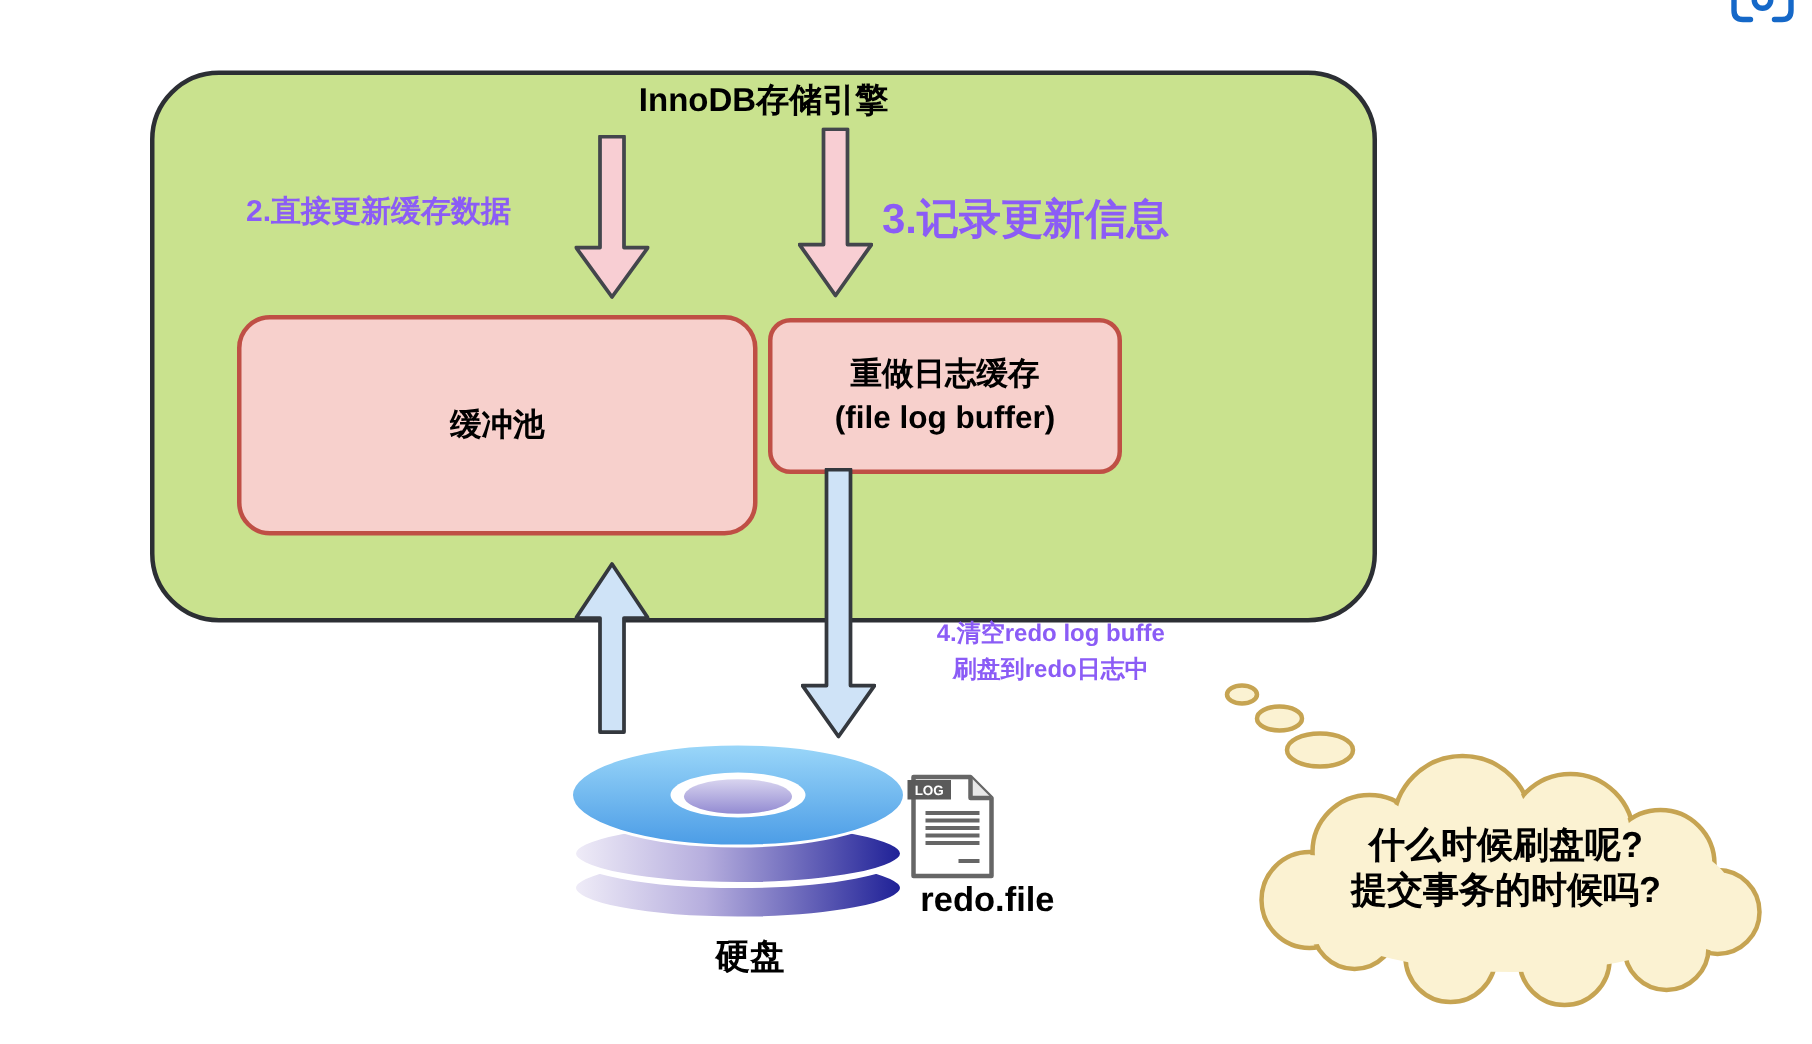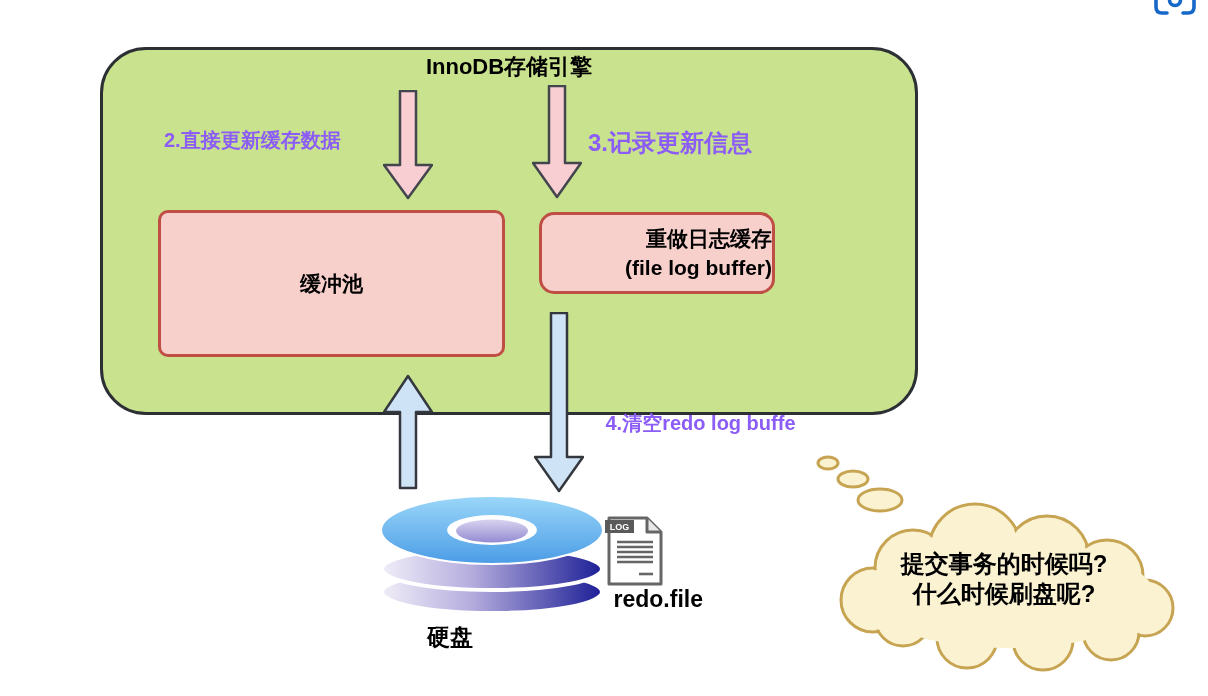--- a/index.html
+++ b/index.html
@@ -16,30 +16,30 @@
   .engine-title{
     left:100px;top:52px;width:818px;text-align:center;
     font-size:22px;font-weight:bold;color:#000;
   }
   
   .innerbox{
     background:#f7d0cc;border:3px solid #bf4f45;box-sizing:border-box;
     display:flex;flex-direction:column;align-items:center;justify-content:center;
     font-size:21px;font-weight:bold;line-height:29px;text-align:center;color:#000;
   }
-  .pool-box{left:158px;top:210px;width:347px;height:147px;border-radius:10px;}
-  .redo-box{left:539px;top:212px;width:236px;height:82px;border-radius:15px;align-items:flex-end;}
+  .pool-box{left:158px;top:210px;width:347px;height:147px;border-radius:22px;}
+  .redo-box{left:512px;top:212px;width:236px;height:104px;border-radius:15px;}
   
   .step{color:#8b5cf6;font-weight:bold;white-space:nowrap;}
   .step1{left:98px;top:424px;font-size:21px;}
   .step2{left:164px;top:127px;font-size:20px;}
-  .step3{left:588px;top:127px;font-size:24px;}
-  .step4{left:588px;top:411px;width:225px;font-size:20px;line-height:24px;text-align:center;white-space:nowrap;}
+  .step3{left:588px;top:127px;font-size:28px;}
+  .step4{left:588px;top:411px;width:225px;font-size:16px;line-height:24px;text-align:center;white-space:nowrap;}
   
-  .disk-label{left:427px;top:622px;width:112px;text-align:left;font-size:23px;font-weight:bold;}
+  .disk-label{left:444px;top:622px;width:112px;text-align:center;font-size:23px;font-weight:bold;}
   .redofile-label{left:558px;top:586px;width:145px;text-align:right;font-size:23px;font-weight:bold;}
   
   .cloud-text{
     left:858px;top:549px;width:292px;text-align:center;
     font-size:24px;font-weight:bold;line-height:30px;color:#000;white-space:nowrap;
   }
   svg{display:block;}
 </style>
 </head>
 <body>
@@ -72,20 +72,21 @@
   <svg class="abs" style="left:383px;top:374px;" width="50" height="116" viewBox="0 0 50 116">
     <polygon points="25,2 49,38 33,38 33,114 17,114 17,38 1,38" fill="#cfe3f7" stroke="#34383e" stroke-width="2.5" stroke-linejoin="round"></polygon>
   </svg>
 
   <svg class="abs" style="left:534px;top:312px;" width="50" height="181" viewBox="0 0 50 181">
     <polygon points="17,1 33,1 33,145 49,145 25,179 1,145 17,145" fill="#cfe3f7" stroke="#34383e" stroke-width="2.5" stroke-linejoin="round"></polygon>
   </svg>
 
   <div class="abs step step4">
     <div>4.清空redo log buffe</div>
+    <div>刷盘到redo日志中</div>
   </div>
 
   <svg class="abs" style="left:380px;top:493px;" width="225" height="150" viewBox="0 0 225 150">
     <defs>
       <linearGradient id="bandGrad" x1="0" y1="0" x2="1" y2="0">
         <stop offset="0%" stop-color="#f0edf8"></stop>
         <stop offset="40%" stop-color="#b6aede"></stop>
         <stop offset="100%" stop-color="#1d1f96"></stop>
       </linearGradient>
       <linearGradient id="topGrad" x1="0" y1="0" x2="0" y2="1">
@@ -147,22 +148,22 @@
       <circle cx="330" cy="158" r="26"></circle>
       <circle cx="296" cy="182" r="26"></circle>
       <circle cx="228" cy="190" r="28"></circle>
       <circle cx="152" cy="188" r="28"></circle>
       <circle cx="88" cy="168" r="26"></circle>
       <ellipse cx="194" cy="146" rx="146" ry="52"></ellipse>
     </g>
   </svg>
 
   <div class="abs cloud-text">
+    <div>什么时候刷盘呢?</div>
     <div>提交事务的时候吗?</div>
-    <div>什么时候刷盘呢?</div>
   </div>
 
   <svg class="abs" style="left:1154px;top:0;" width="42" height="20" viewBox="0 0 42 20">
     <g fill="none" stroke="#1568c8" stroke-width="3.6" stroke-linecap="round">
       <circle cx="21" cy="0" r="5.5"></circle>
       <path d="M2,-4 L2,7 Q2,13 8,13 L13,13"></path>
       <path d="M40,-4 L40,7 Q40,13 34,13 L29,13"></path>
     </g>
   </svg>
 

